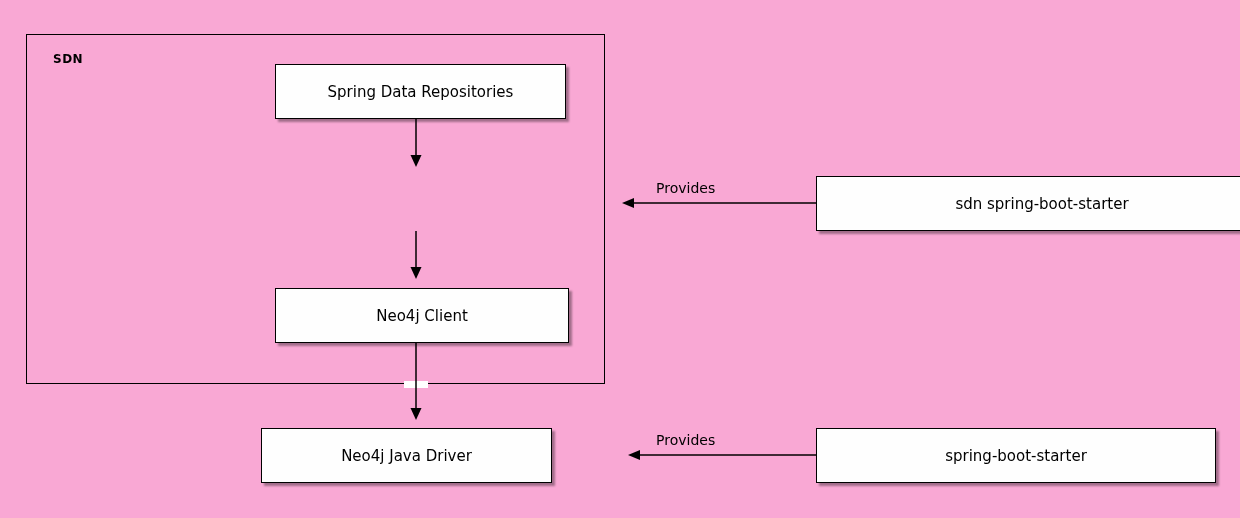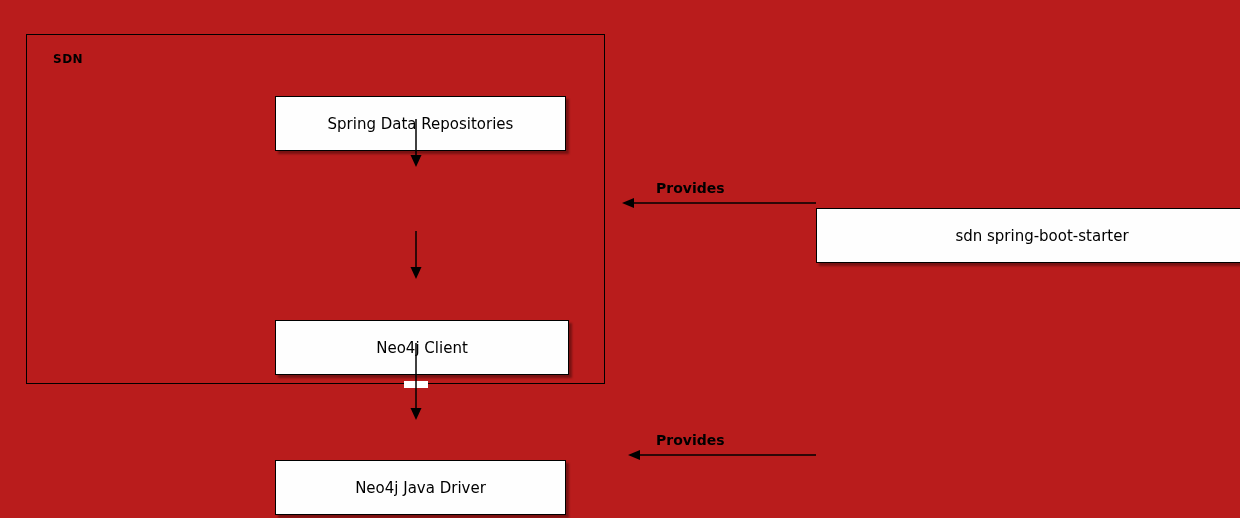--- a/index.html
+++ b/index.html
@@ -6,21 +6,21 @@
     margin: 0;
     padding: 0;
     background: #ffffff;
     font-family: "DejaVu Sans", "Liberation Sans", sans-serif;
     color: #000000;
   }
   .canvas {
     position: relative;
     width: 1240px;
     height: 518px;
-    background: #b91c1c;
+    background: #f9a8d4;
     overflow: hidden;
   }
   .package {
     position: absolute;
     left: 26px;
     top: 34px;
     width: 579px;
     height: 350px;
     border: 1.5px solid #000000;
     background: transparent;
@@ -47,40 +47,38 @@
     position: absolute;
     box-sizing: border-box;
     background: #fefefe;
     border: 1.5px solid #000000;
     box-shadow: 2.5px 2.5px 2px rgba(0,0,0,0.35);
     display: flex;
     align-items: center;
     justify-content: center;
     font-size: 15px;
     text-align: center;
-    margin-top: 32px;
   }
   .n-repos    { left: 275px; top:  64px; width: 291px; height: 55px; }
   .n-template { left: 275px; top: 176px; width: 291px; height: 55px; }
   .n-client   { left: 275px; top: 288px; width: 294px; height: 55px; }
-  .n-driver   { left: 275px; top: 428px; width: 291px; height: 55px; }
+  .n-driver   { left: 261px; top: 428px; width: 291px; height: 55px; }
   .n-sdnstarter  { left: 816px; top: 176px; width: 452px; height: 55px; }
   .n-bootstarter { left: 816px; top: 428px; width: 400px; height: 55px; }
   .edges {
     position: absolute;
     left: 0; top: 0;
     width: 1240px;
     height: 518px;
     pointer-events: none;
   }
   .edge-label {
     position: absolute;
     font-size: 14px;
     white-space: nowrap;
-    font-weight: bold;
   }
   .el-top    { left: 656px; top: 180px; }
   .el-bottom { left: 656px; top: 432px; }
 </style>
 </head>
 <body>
 
 <div class="canvas">
 
   <div class="package">
@@ -89,20 +87,21 @@
 
   <div class="node n-repos">Spring Data Repositories</div>
 
 
   <div class="node n-client">Neo4j Client</div>
 
   <div class="node n-driver">Neo4j Java Driver</div>
 
   <div class="node n-sdnstarter">sdn spring-boot-starter</div>
 
+  <div class="node n-bootstarter">spring-boot-starter</div>
 
   <svg class="edges" viewBox="0 0 1240 518" xmlns="http://www.w3.org/2000/svg">
 
     <g>
       <line x1="416" y1="119" x2="416" y2="156" stroke="#000" stroke-width="1.5"></line>
       <polygon points="410.5,155 421.5,155 416,167" fill="#000"></polygon>
     </g>
 
     <g>
       <line x1="416" y1="231" x2="416" y2="268" stroke="#000" stroke-width="1.5"></line>

